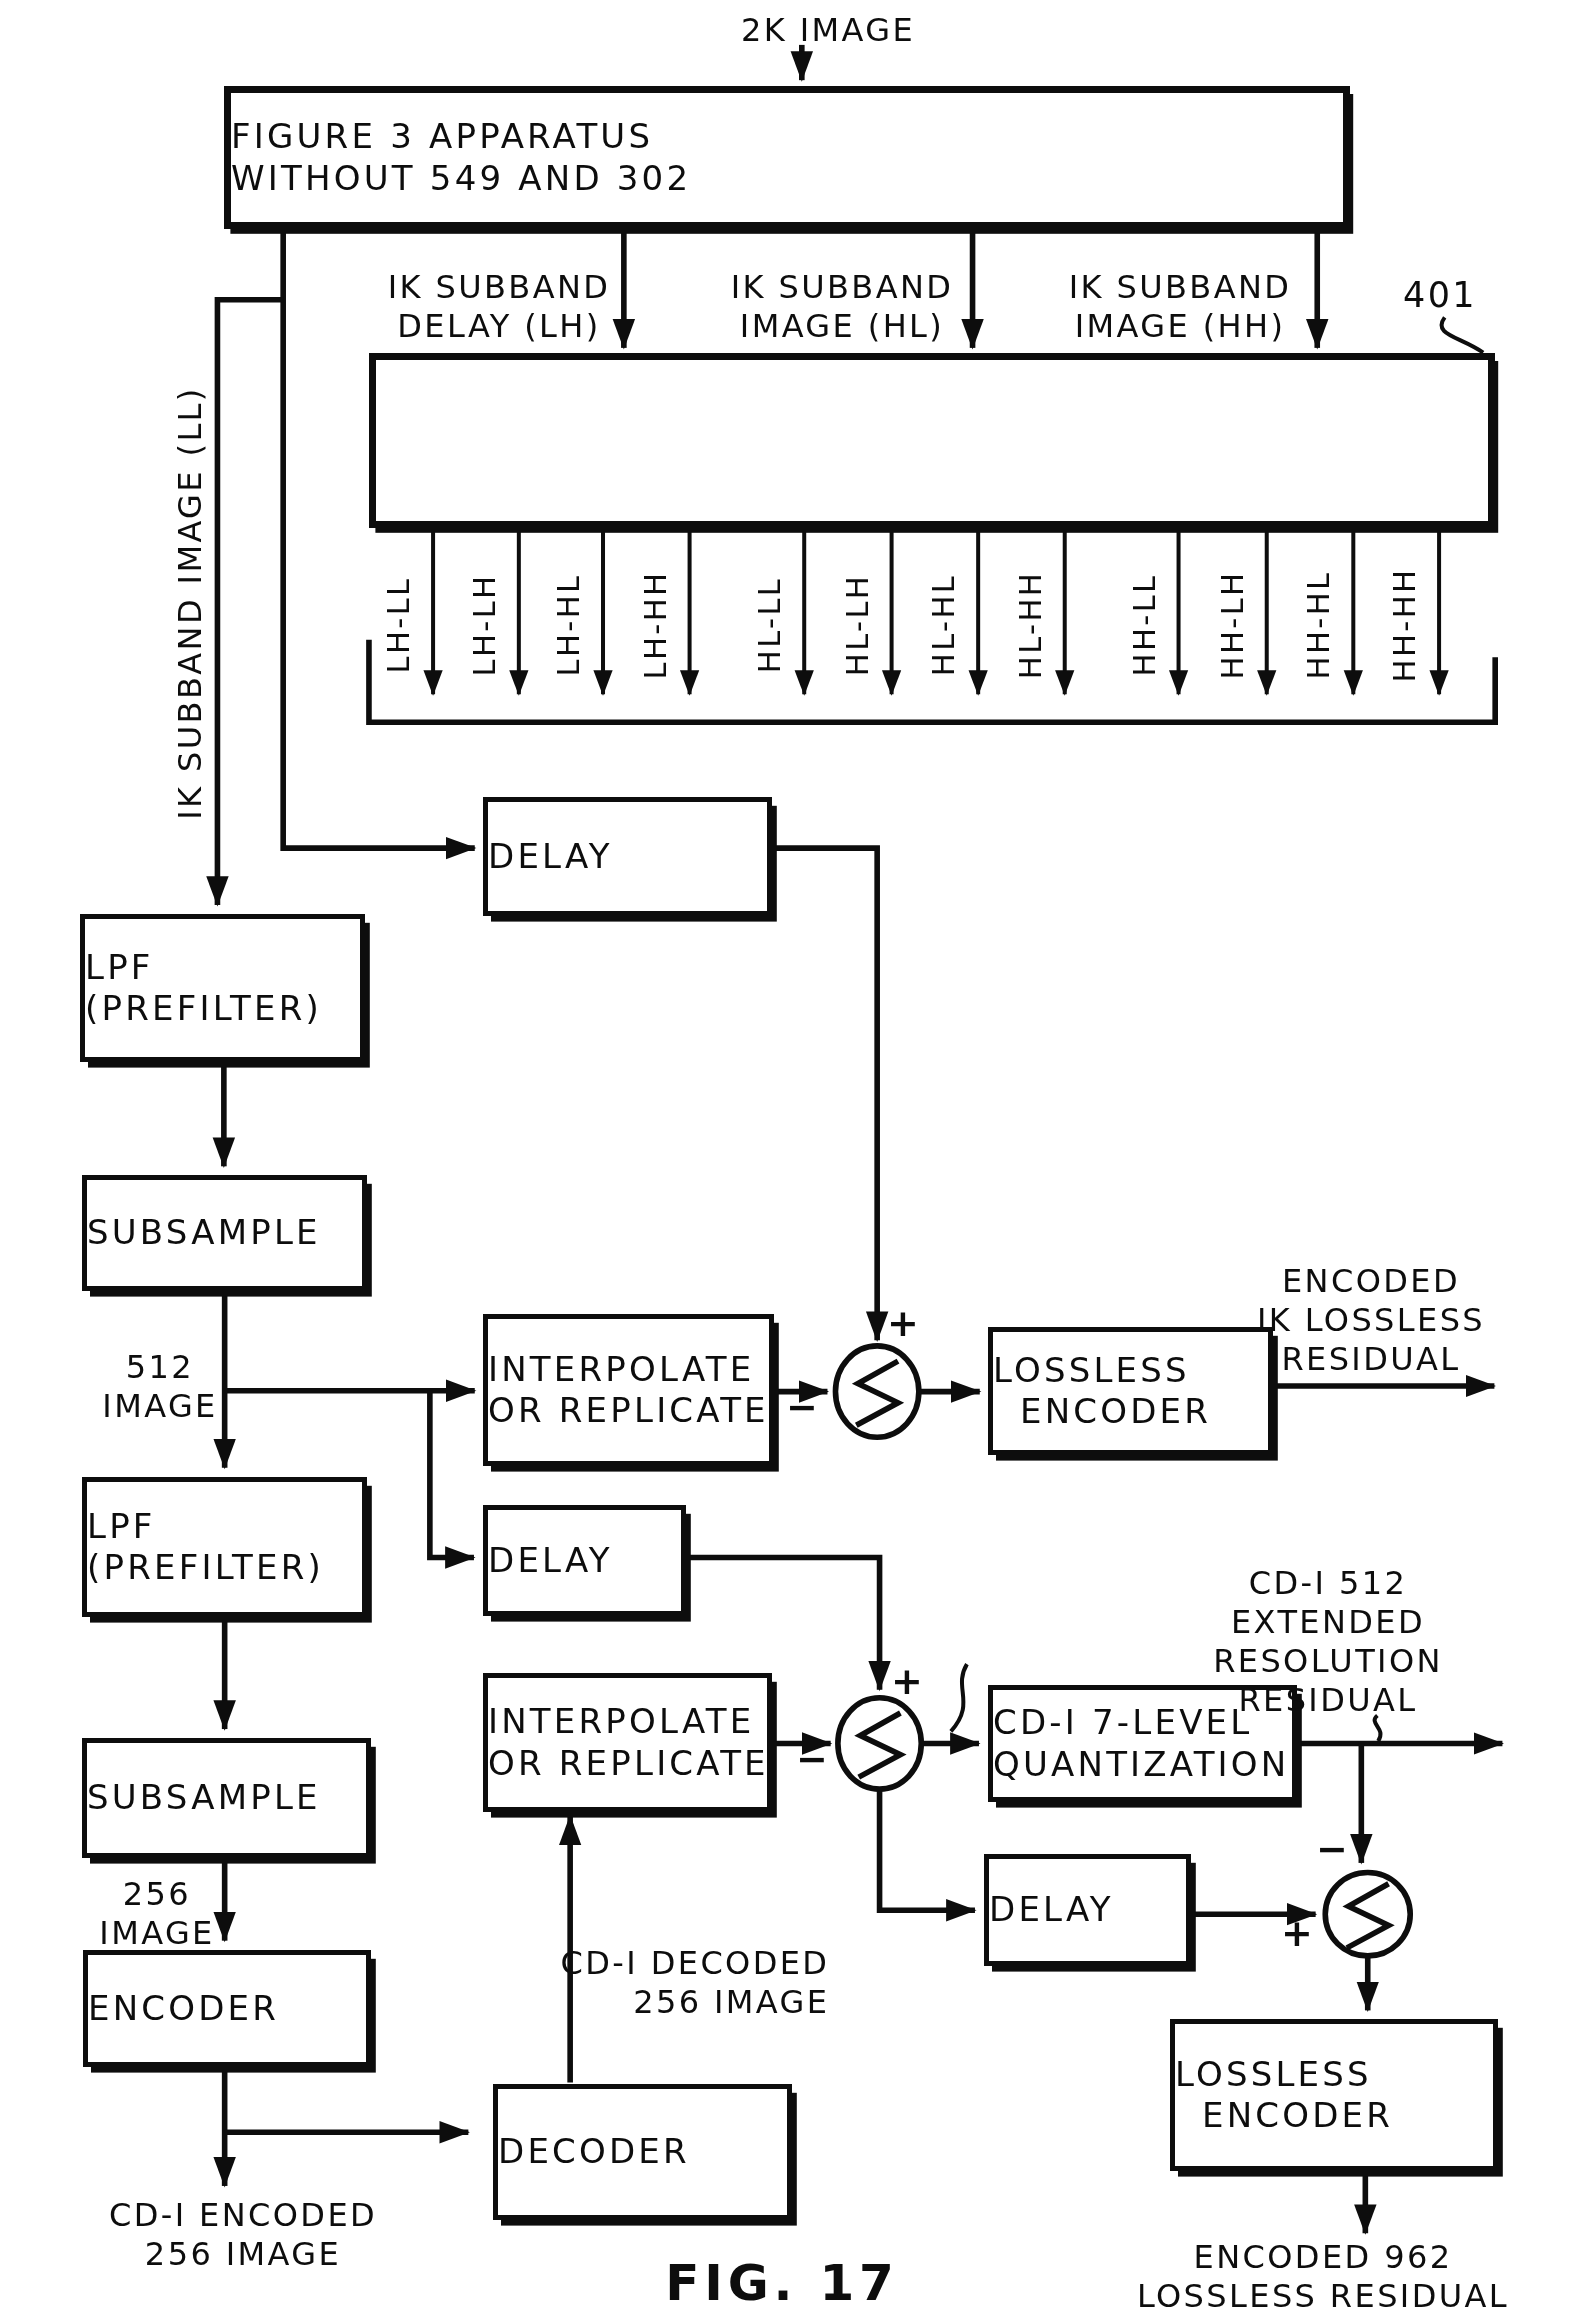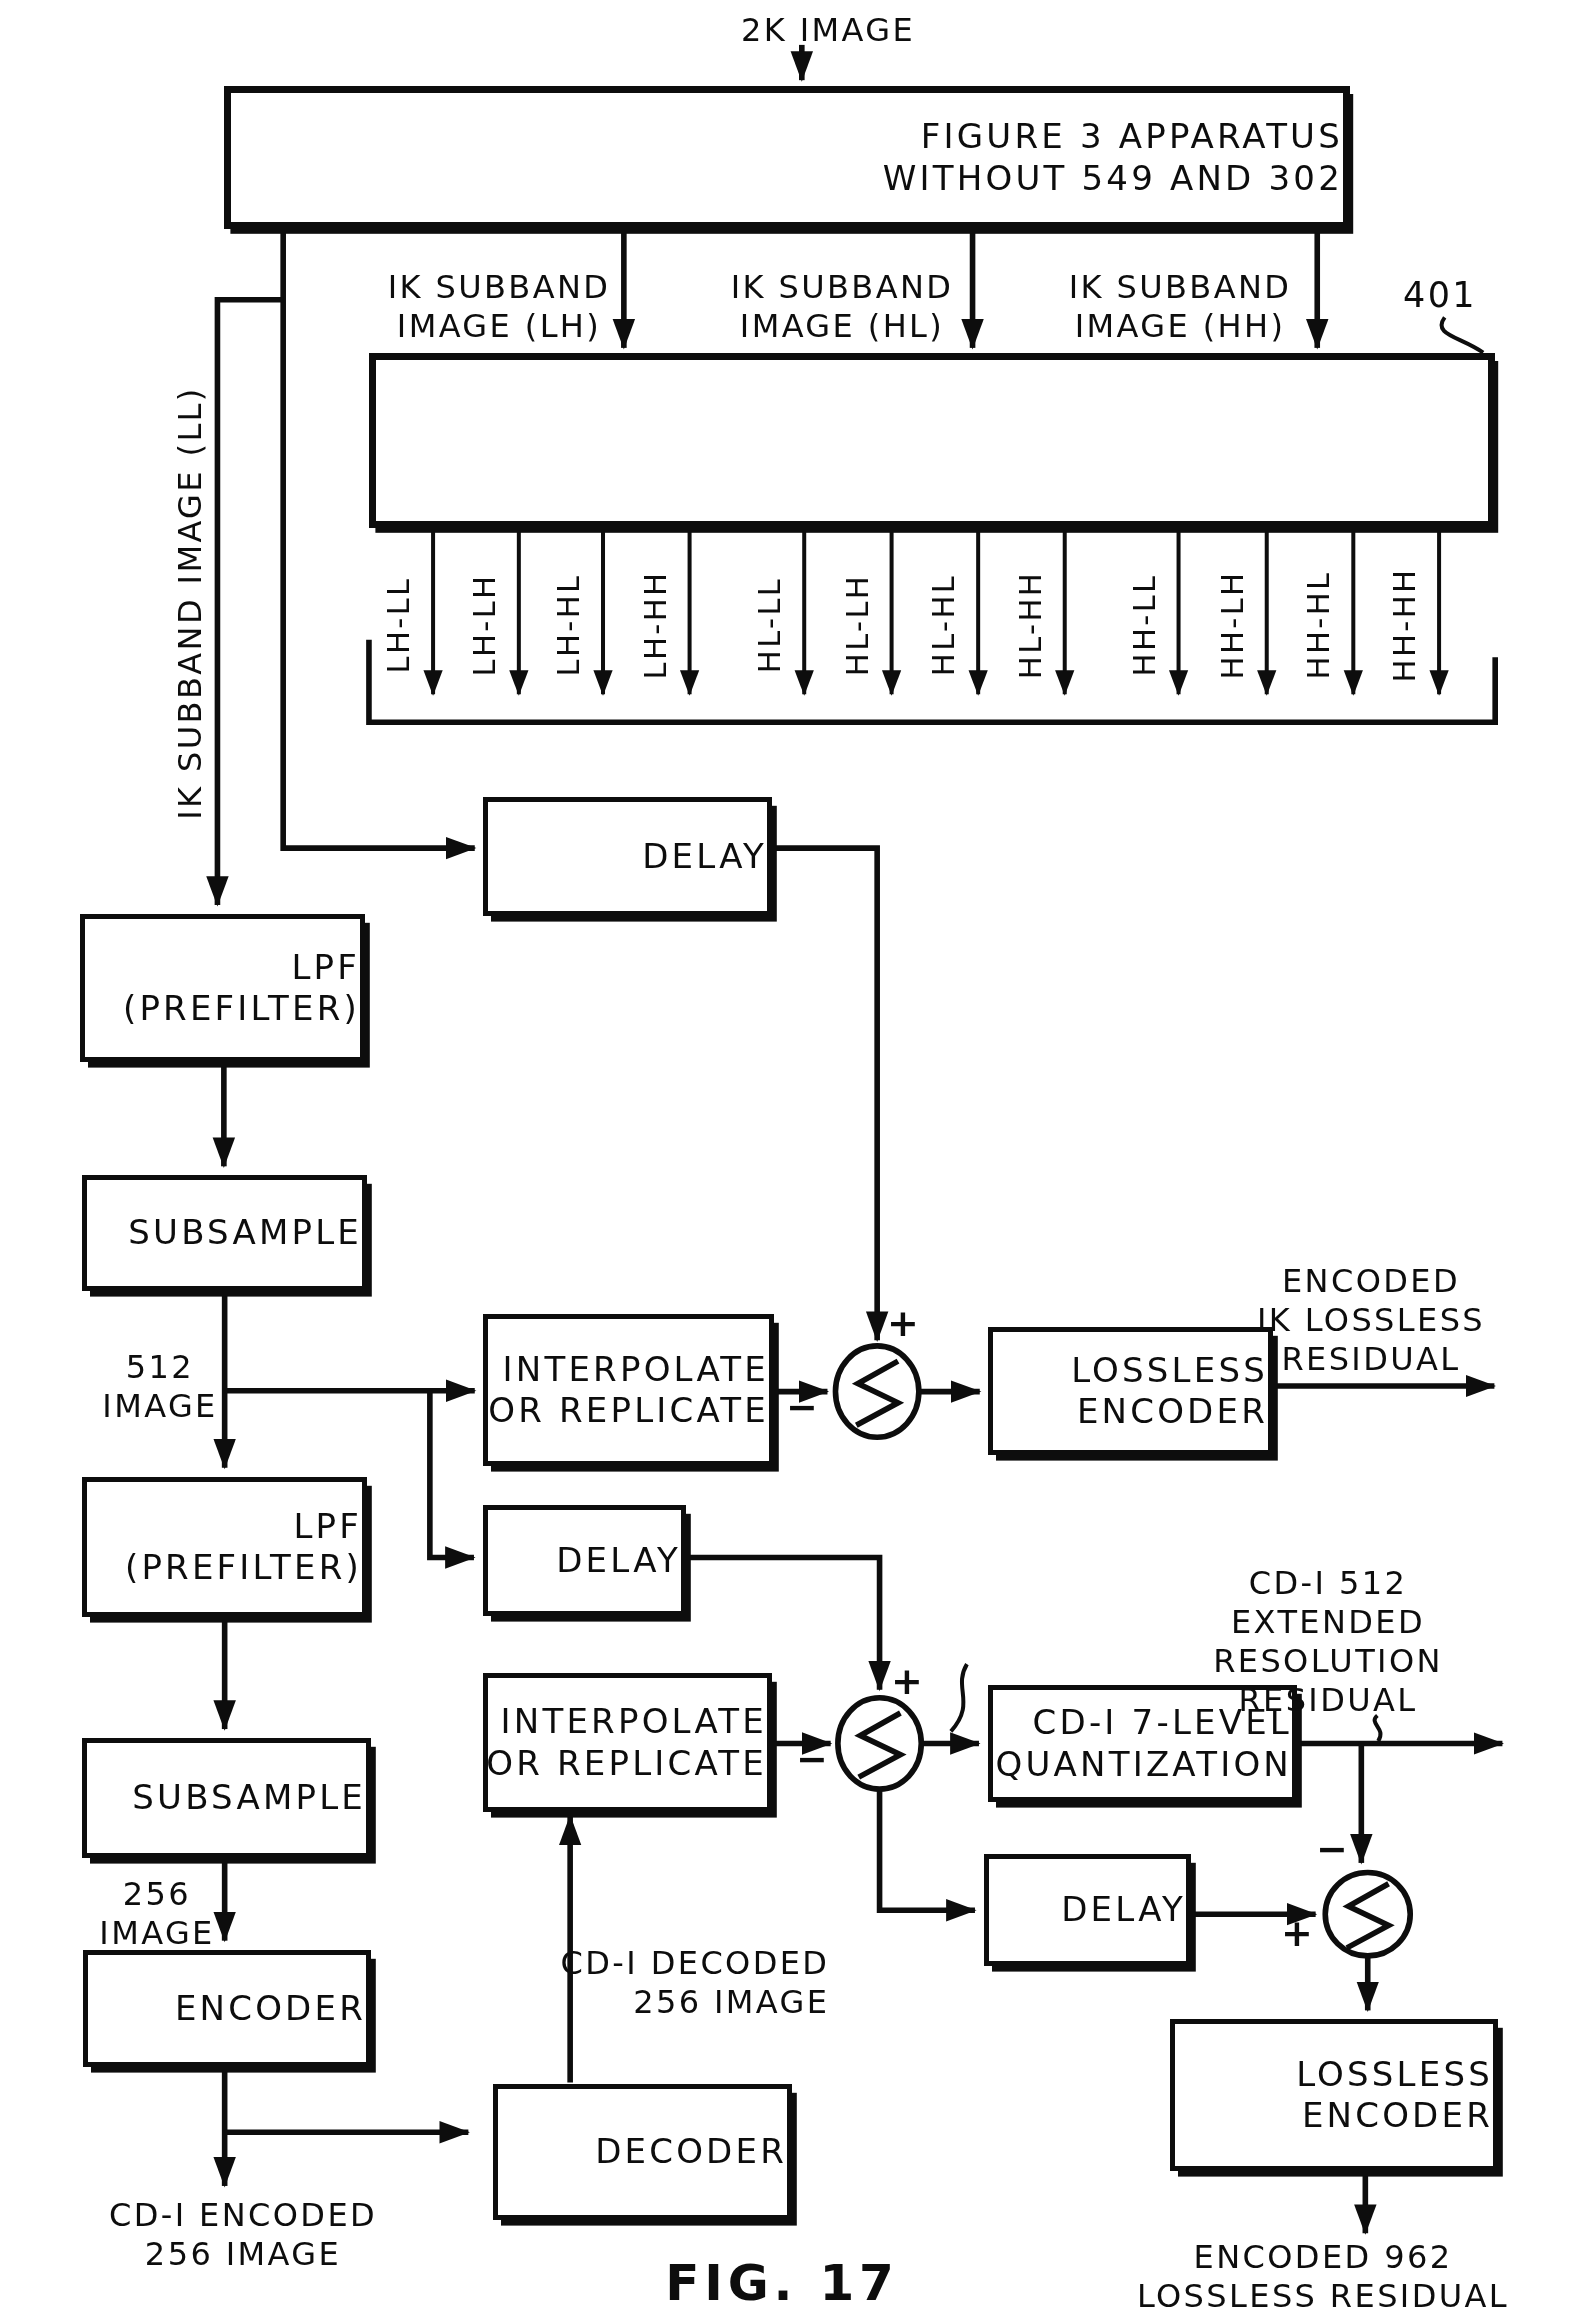--- a/index.html
+++ b/index.html
@@ -6,21 +6,21 @@
   html,body { margin:0; padding:0; background:var(--paper); }
   #canvas {
     position:relative; width:1594px; height:2307px; background:var(--paper);
     font-family:"DejaVu Sans","Liberation Sans",sans-serif; color:var(--ink);
     overflow:hidden;
   }
   .wires { position:absolute; left:0; top:0; }
   .box {
     position:absolute; border:5.6px solid var(--ink); background:var(--paper);
     box-shadow:6.4px 7.2px 0 -1.6px var(--ink);
-    display:flex; flex-direction:column; align-items:flex-end; justify-content:center;
+    display:flex; flex-direction:column; align-items:flex-start; justify-content:center;
     font-size:34px; letter-spacing:3.2px; line-height:1.22; text-align:center;
     box-sizing:border-box; white-space:nowrap;
   }
   .box.big { border-width:7.2px; box-shadow:4.8px 6.4px 0 -1.6px var(--ink); }
   .box .l2.indent { padding-left:27px; }
   .ann {
     position:absolute; transform:translate(-50%,-50%);
     font-size:32px; letter-spacing:2.4px; line-height:1.22; text-align:center; white-space:nowrap;
   }
   .vlabel {
@@ -183,21 +183,21 @@
   </div>
 
   <div class="box" style="left:477px; top:2084px; width:299px; height:136px;margin-left:16px;">
     <div>DECODER</div>
   </div>
 
   <div class="ann" style="left:828px; top:30.5px;">2K IMAGE</div>
 
   <div class="ann" style="left:499px; top:307px;">
     <div>IK SUBBAND</div>
-    <div>IMAGE (LH)</div>
+    <div>DELAY (LH)</div>
   </div>
   <div class="ann" style="left:842px; top:307px;">
     <div>IK SUBBAND</div>
     <div>IMAGE (HL)</div>
   </div>
   <div class="ann" style="left:1180px; top:307px;">
     <div>IK SUBBAND</div>
     <div>IMAGE (HH)</div>
   </div>
 

